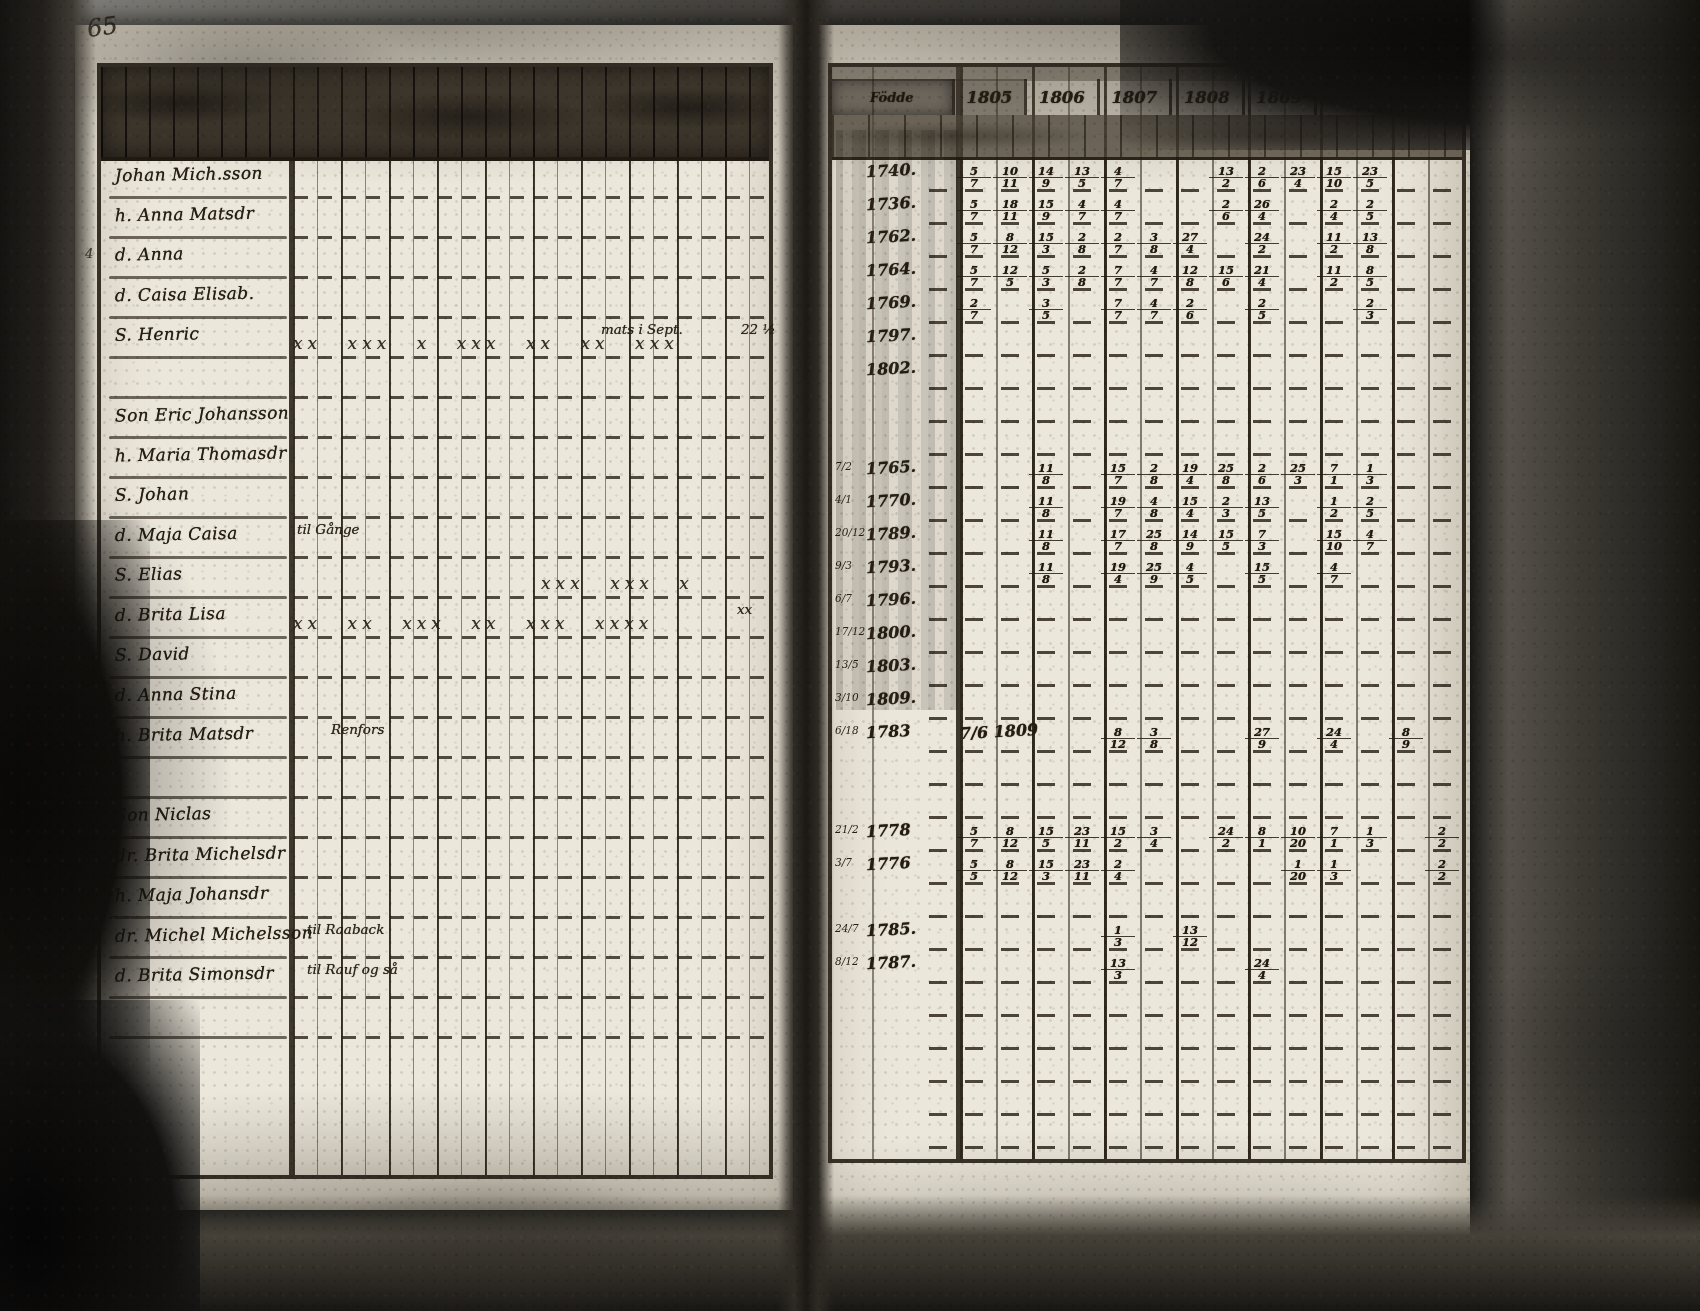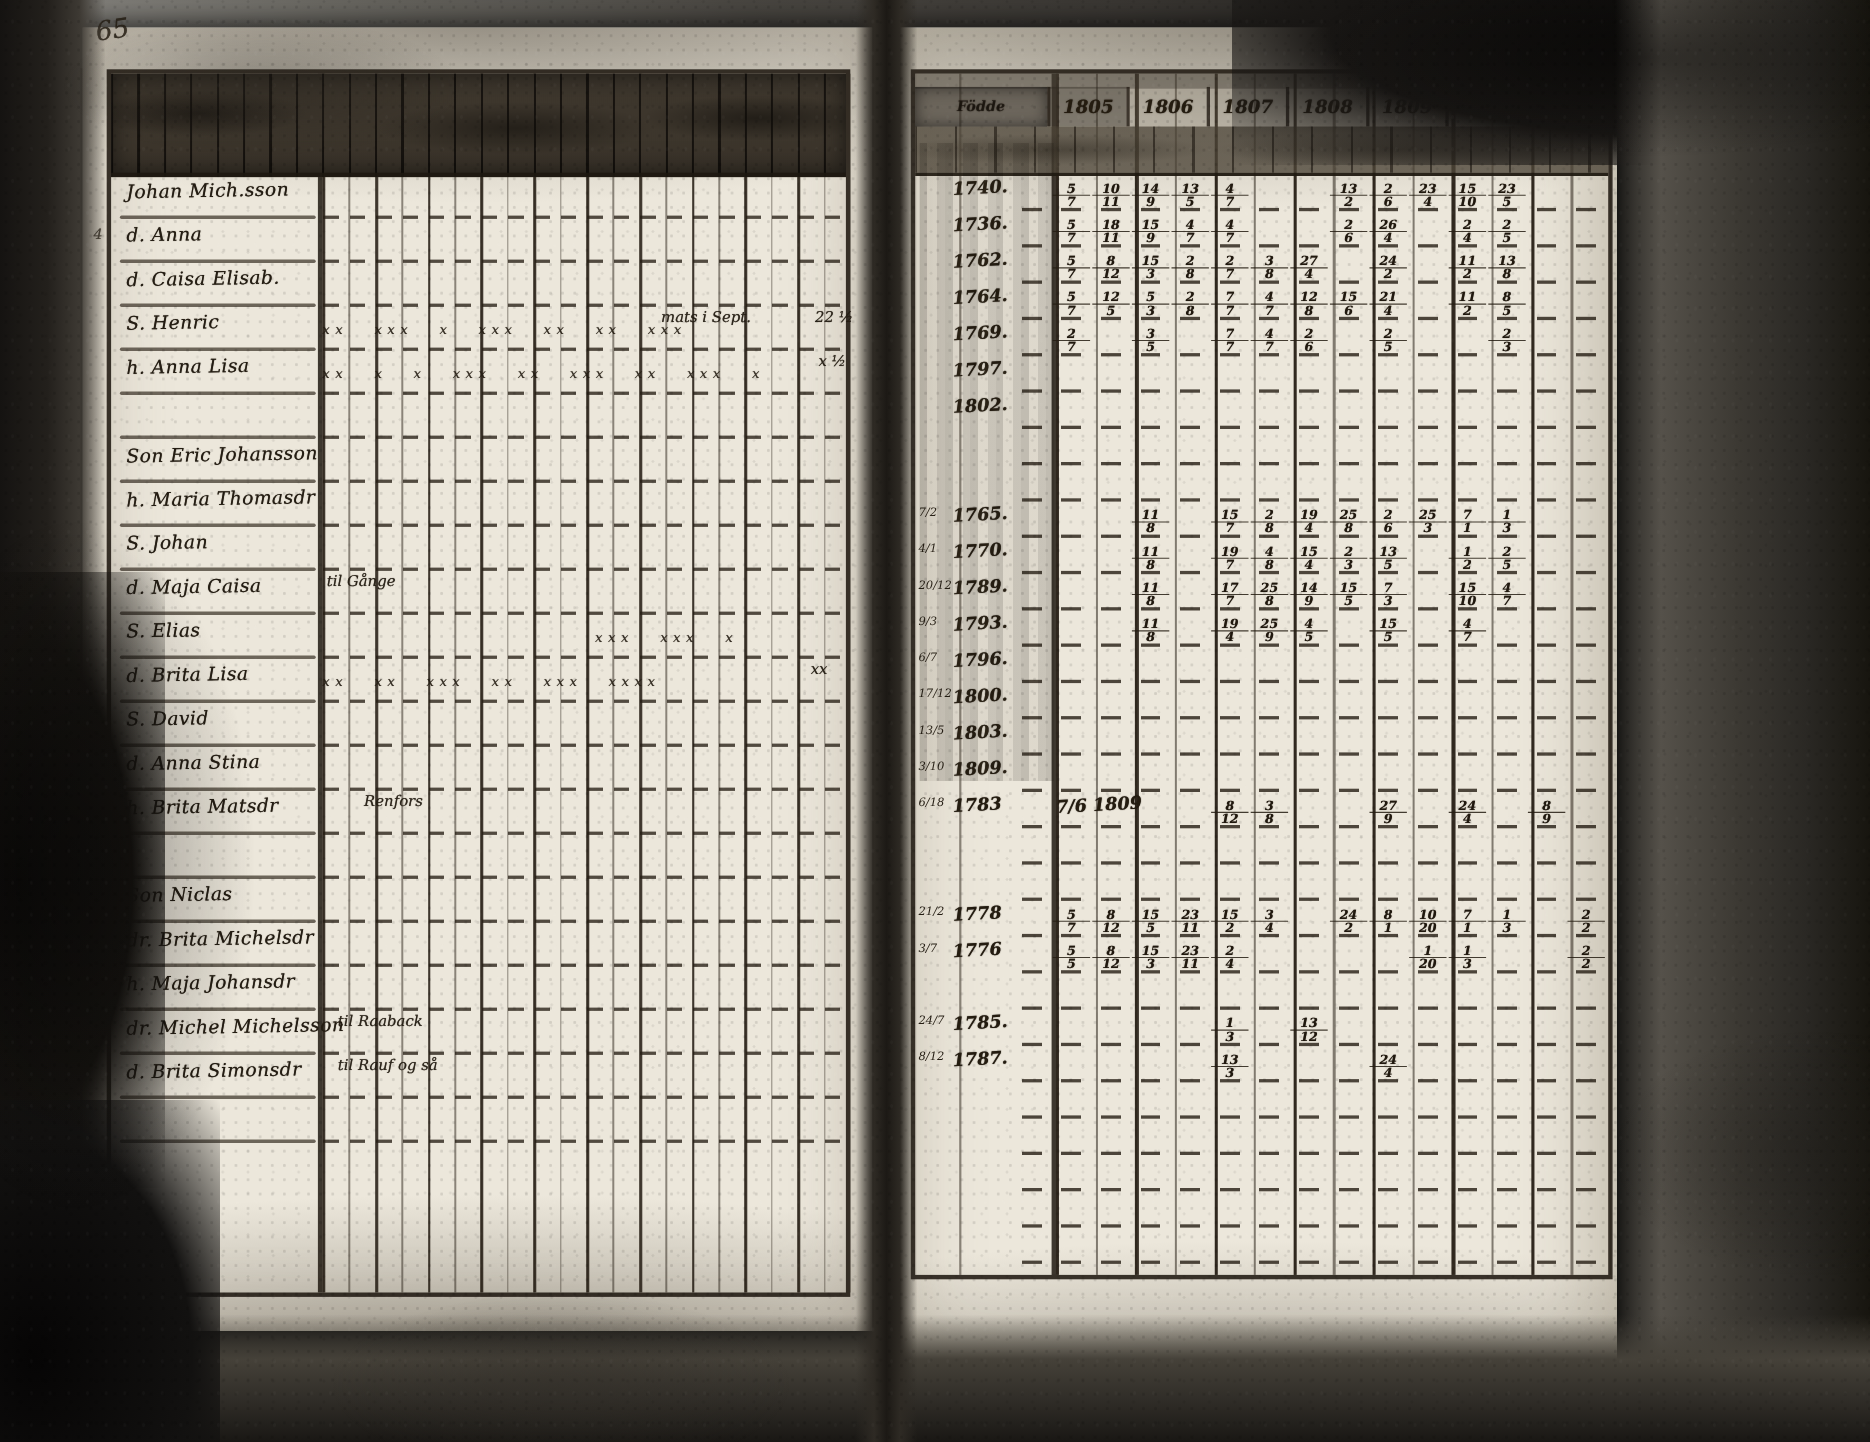--- a/index.html
+++ b/index.html
@@ -84,21 +84,21 @@
   .lrows{position:absolute;left:0;top:90px;right:0;}
   .lrow{position:relative;height:40px;}
   .lrow::before{content:"";position:absolute;left:8px;bottom:-2px;width:178px;height:3px;
     background:rgba(40,31,20,.65);border-radius:2px;}
   .lrow::after{content:"";position:absolute;left:188px;right:2px;bottom:-2px;height:3px;
     background:repeating-linear-gradient(90deg,transparent 0 5px,rgba(38,30,20,.78) 5px 19px,transparent 19px 24px);}
   .hw{font-style:italic;color:#241d13;text-shadow:0 0 .7px rgba(30,22,12,.85);}
   .name{position:absolute;left:14px;top:7px;font-size:17px;letter-spacing:.4px;
     transform:rotate(-1deg);white-space:nowrap;}
   .margin-mark{position:absolute;left:-16px;top:9px;font-size:13px;opacity:.8;}
-  .xmarks{position:absolute;left:192px;top:16px;font-size:12px;white-space:pre;
+  .xmarks{position:absolute;left:192px;top:16px;font-size:17px;white-space:pre;
     word-spacing:15px;letter-spacing:5px;opacity:.9;}
   .rownote{position:absolute;top:4px;font-size:13.5px;white-space:nowrap;opacity:.95;}
   
   .rhead{position:absolute;left:0;top:0;right:0;height:90px;
     border-bottom:3px solid rgba(30,24,16,.9);
     background:linear-gradient(180deg,rgba(72,65,54,.55) 0 14px,rgba(120,110,92,.28) 14px 48px,rgba(70,62,50,.6) 48px 100%);}
   .rhead-cells{position:absolute;left:0;top:12px;right:0;height:36px;display:flex;}
   .hcell{height:100%;display:flex;align-items:center;justify-content:center;
     font-style:italic;font-weight:bold;font-size:16.5px;color:#241c10;
     text-shadow:0 0 1.2px rgba(25,18,10,.9);}
@@ -147,36 +147,34 @@
     <div class="grid lgrid">
       <div class="lcols"></div>
       <div class="lhead">
         <div class="lhead-smear"></div>
       </div>
       <div class="lrows">
           <div class="lrow">
             <span class="hw name">Johan Mich.sson</span>
           </div>
           <div class="lrow">
+            <span class="hw name">h. Anna Matsdr</span>
+          </div>
+          <div class="lrow">
             <span class="hw name">d. Anna</span>
             <span class="hw margin-mark">4</span>
           </div>
           <div class="lrow">
             <span class="hw name">d. Caisa Elisab.</span>
           </div>
           <div class="lrow">
             <span class="hw name">S. Henric</span>
             <span class="hw xmarks" style="width: 395px;">xx xxx x xxx xx xx xxx</span>
             <span class="hw rownote" style="left: 500px;">mats i Sept.</span>
             <span class="hw rownote" style="left: 640px;">22 ½</span>
-          </div>
-          <div class="lrow">
-            <span class="hw name">h. Anna Lisa</span>
-            <span class="hw xmarks" style="width: 430px;">xx x x xxx xx xxx xx xxx x</span>
-            <span class="hw rownote" style="left: 643px;">x ½</span>
           </div>
           <div class="lrow">
             <span class="hw name"></span>
           </div>
           <div class="lrow">
             <span class="hw name">Son Eric Johansson</span>
           </div>
           <div class="lrow">
             <span class="hw name">h. Maria Thomasdr</span>
           </div>

